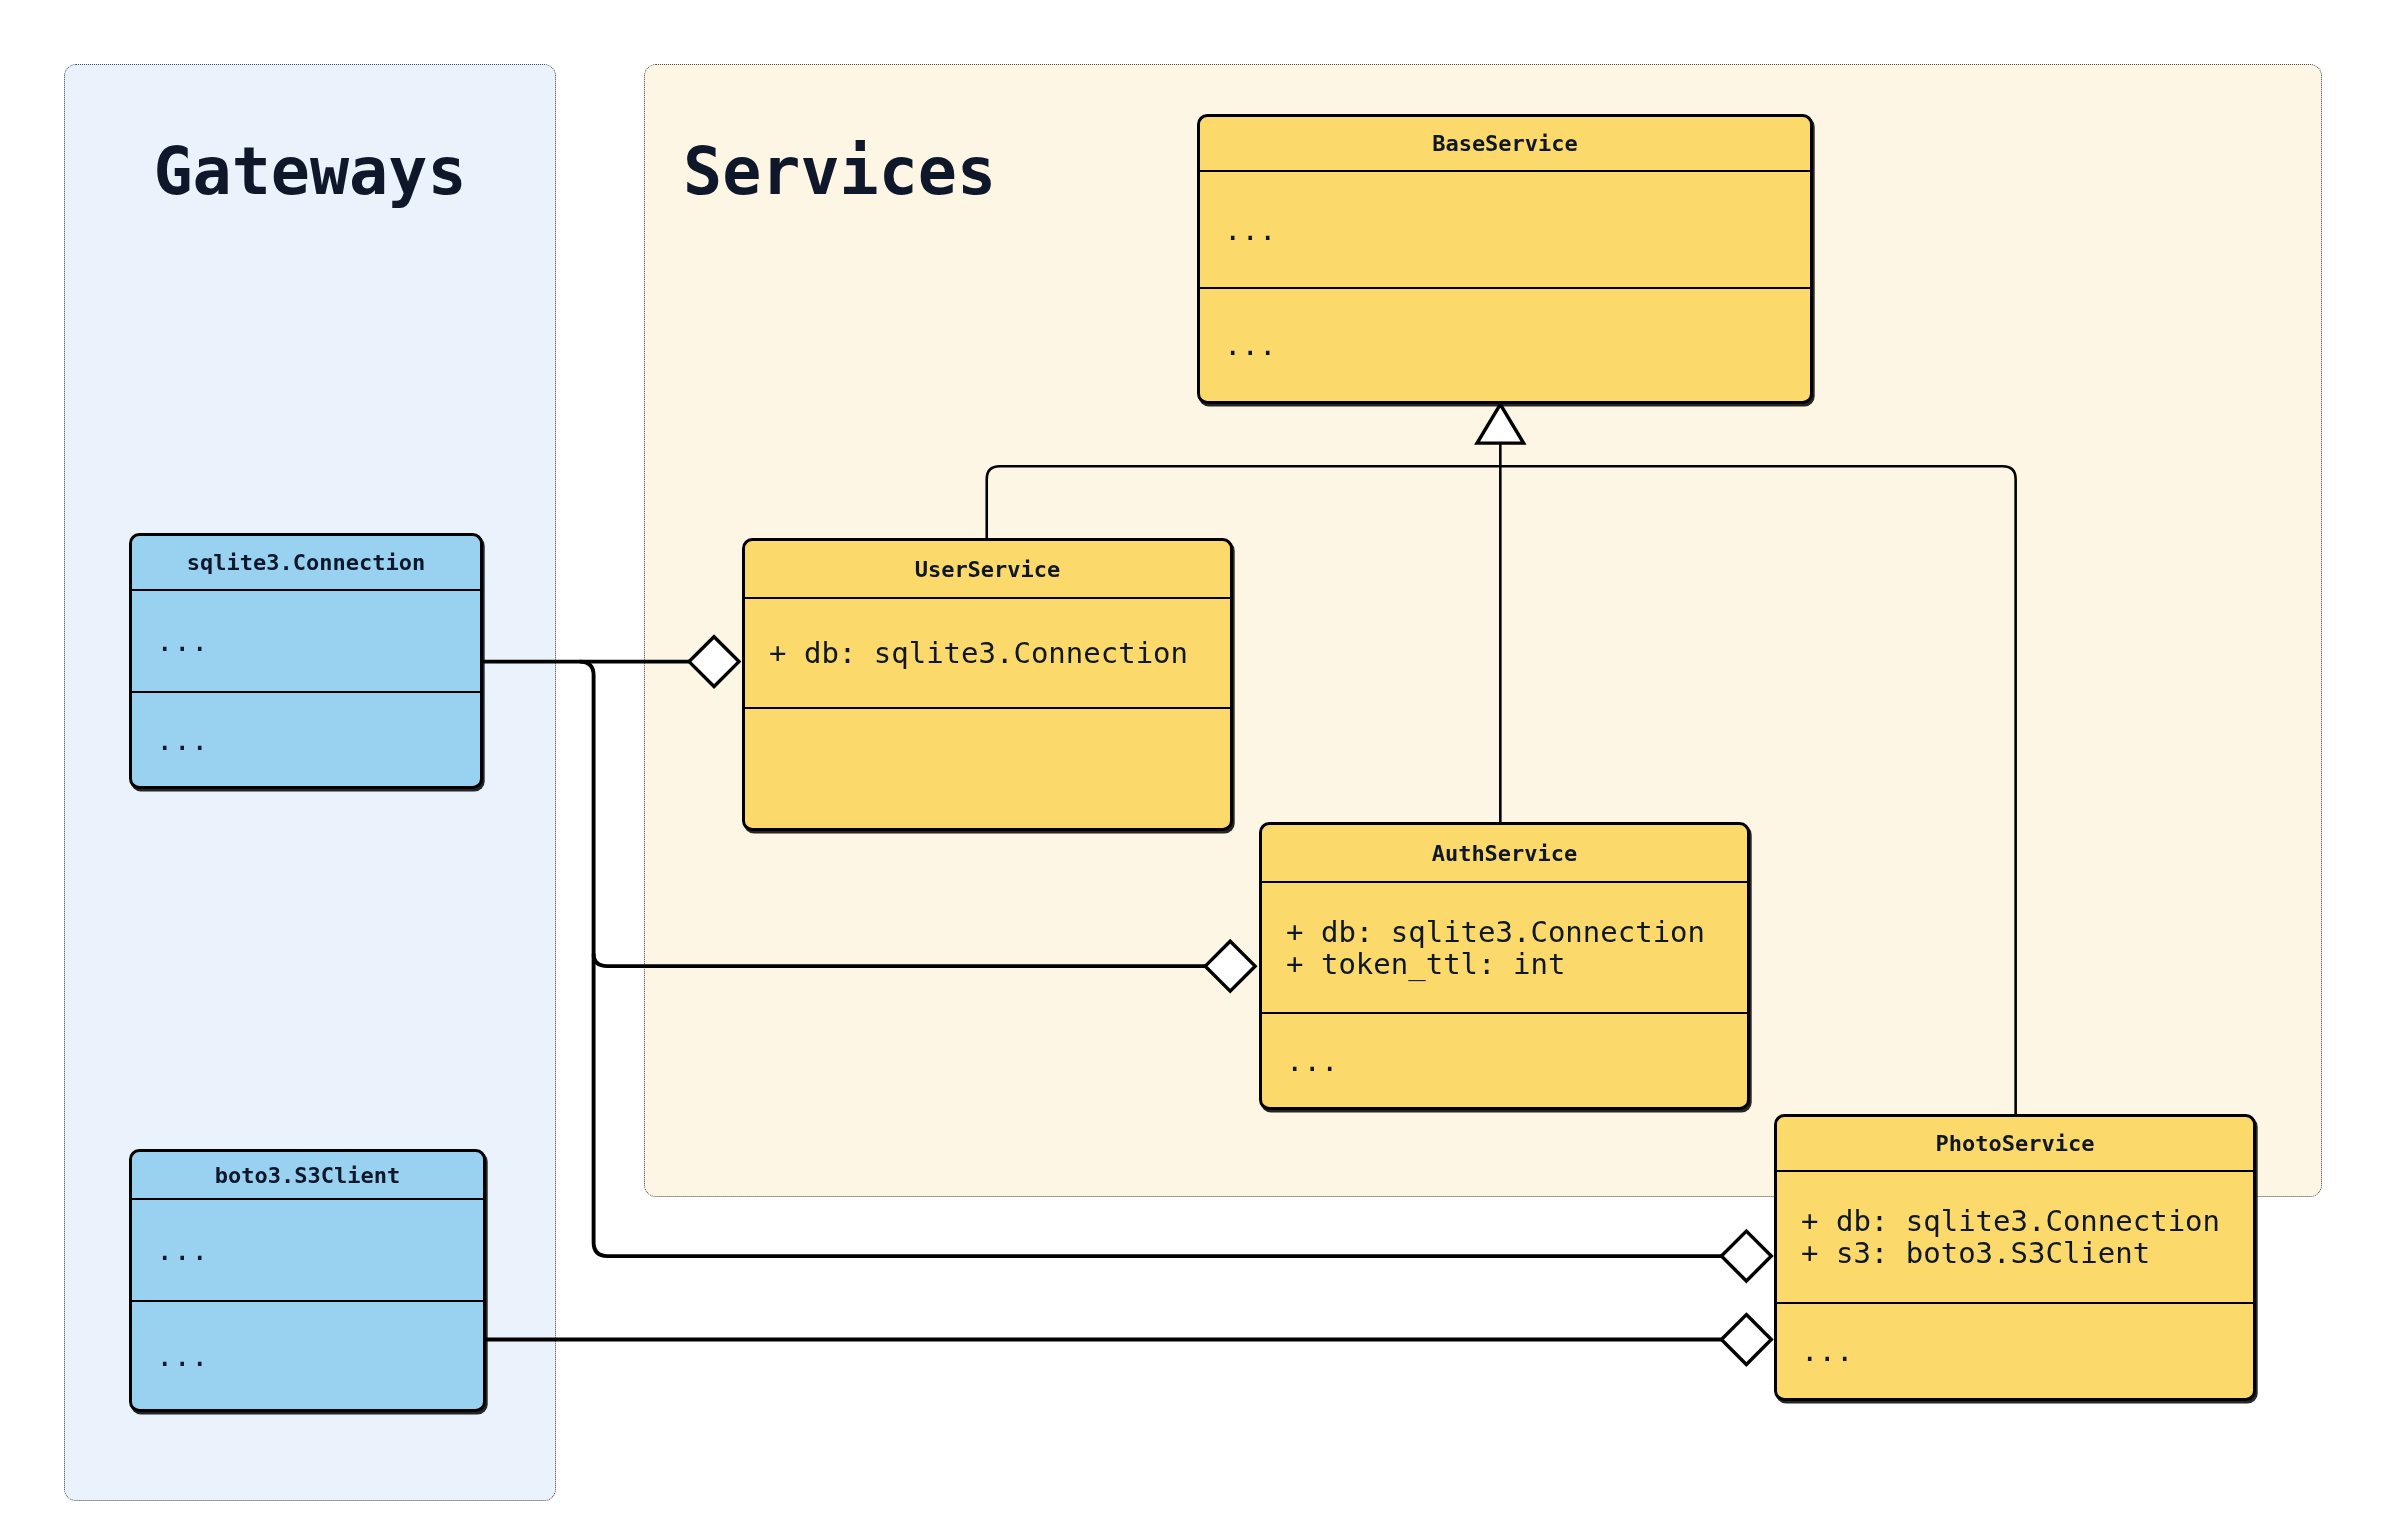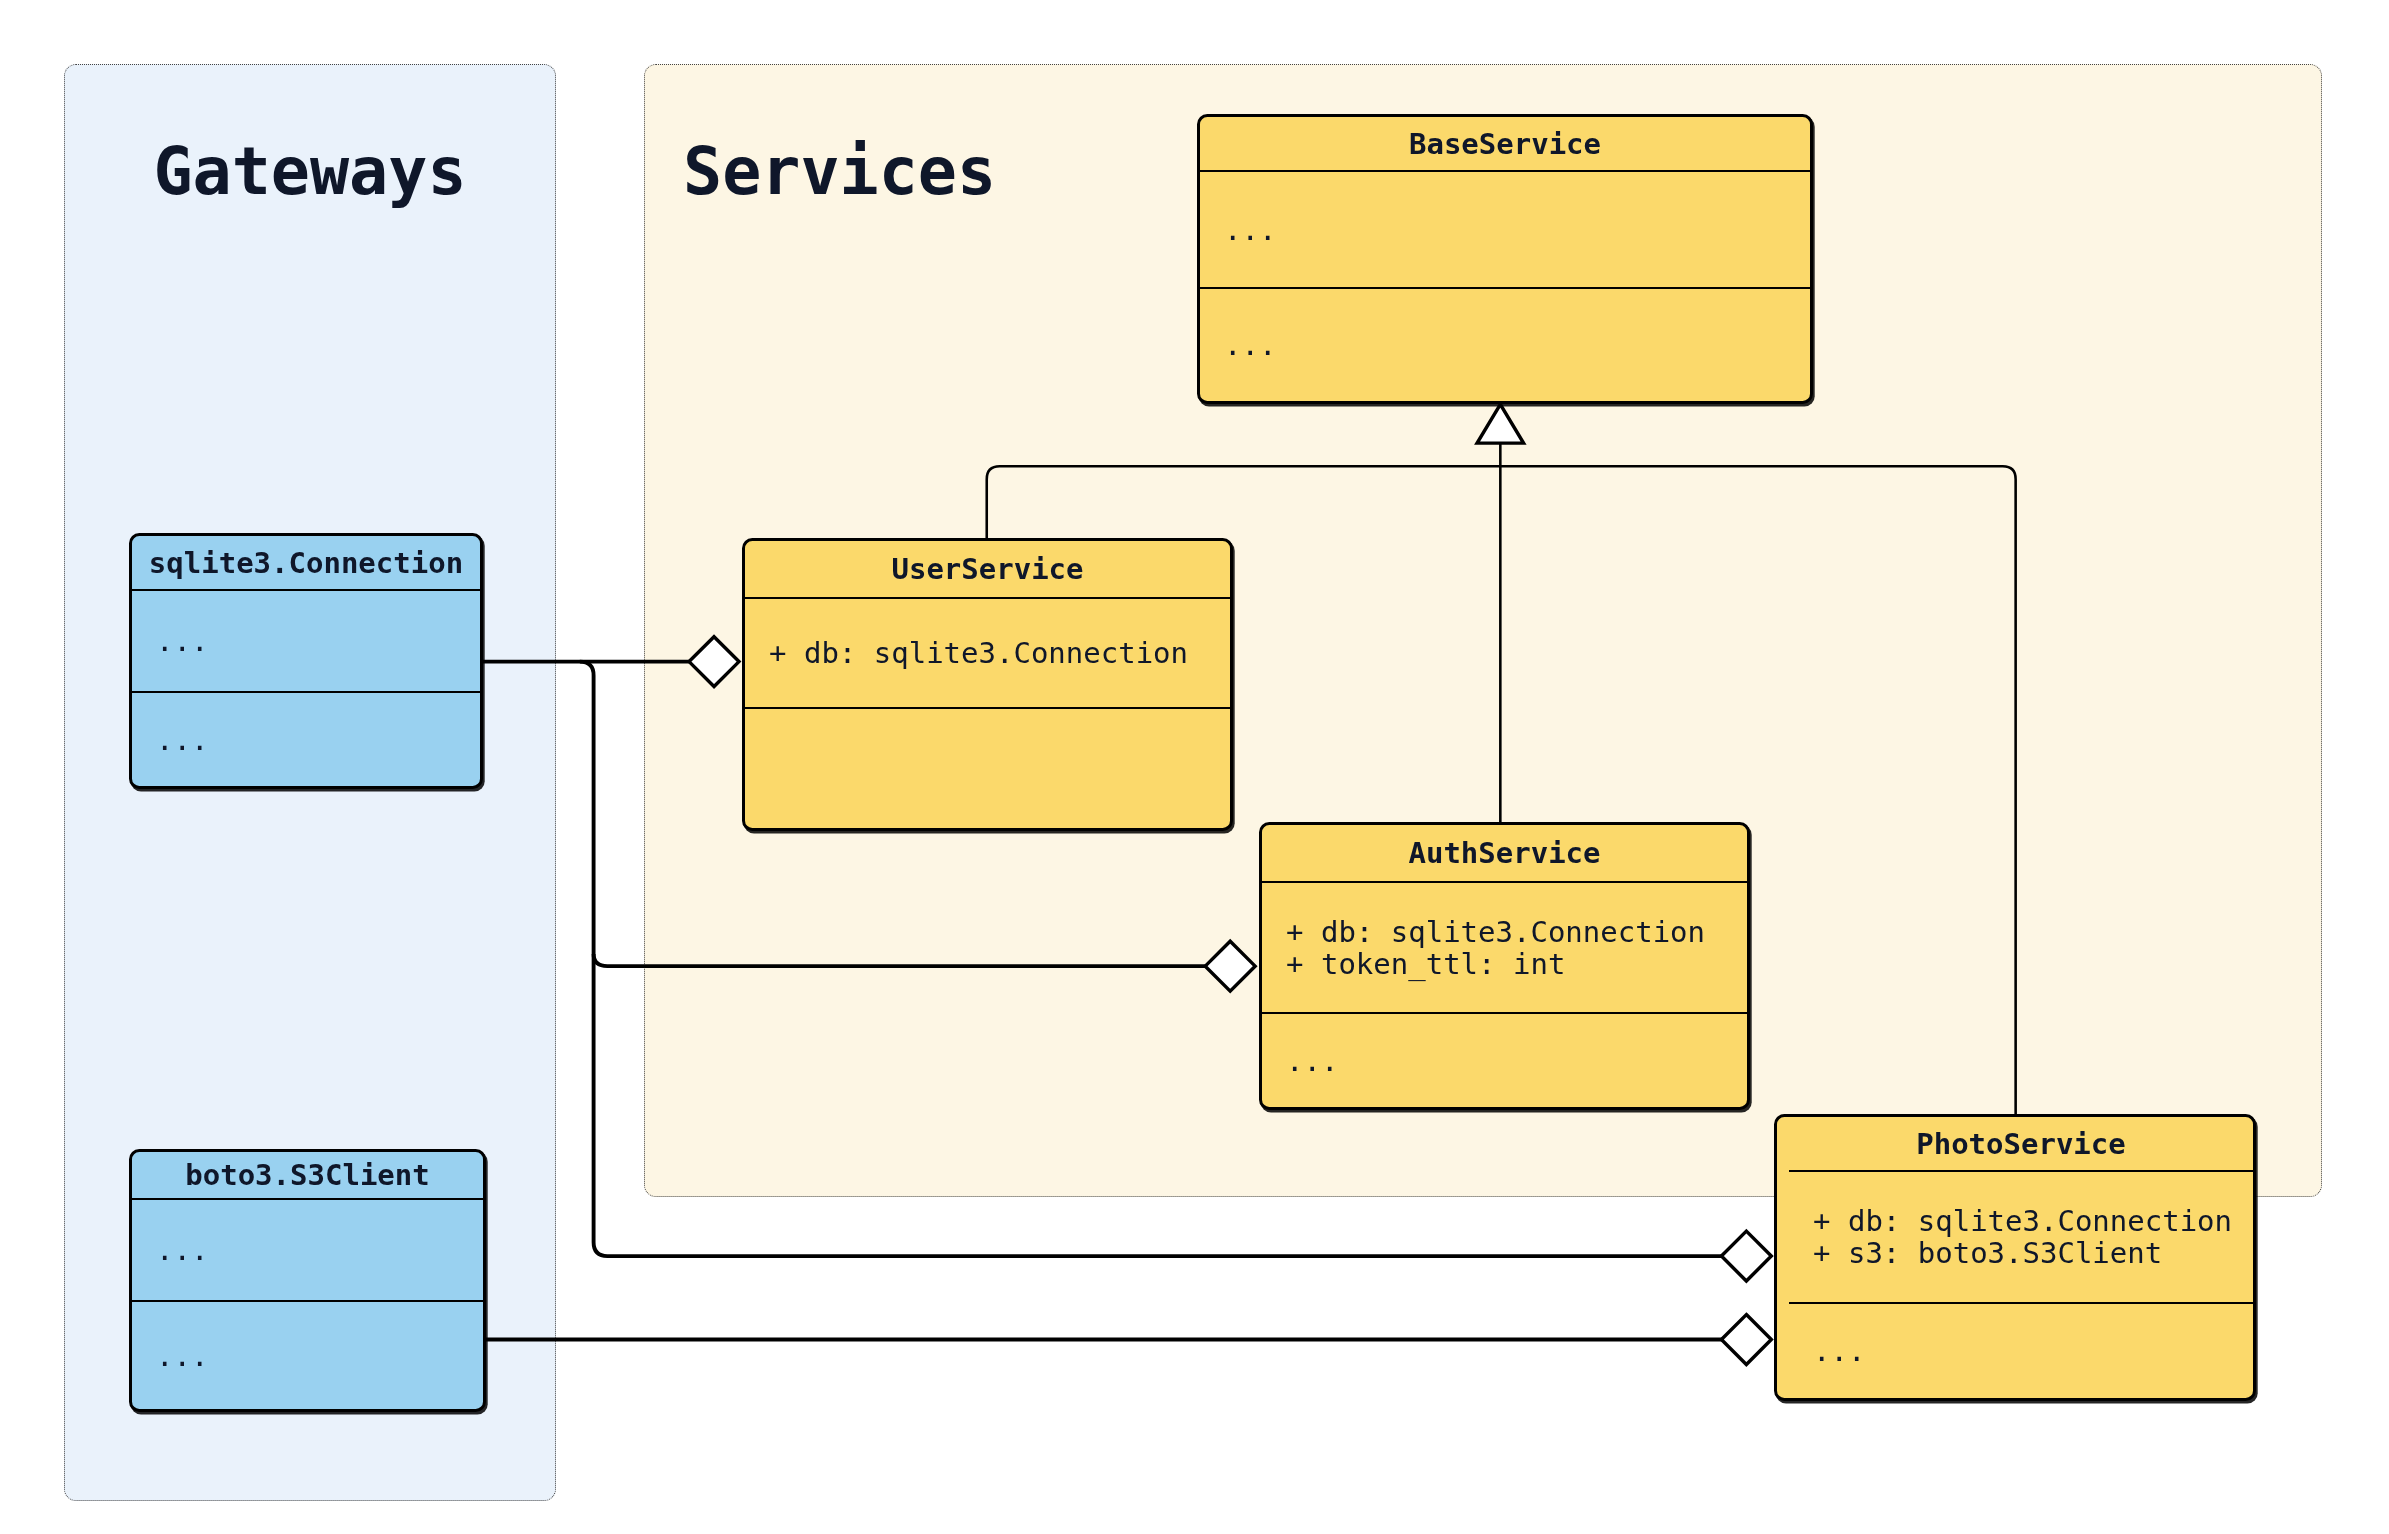--- a/index.html
+++ b/index.html
@@ -54,21 +54,21 @@
     z-index:3;
     display:flex;
     flex-direction:column;
     box-shadow:1.7px 2.6px 0 0 rgba(0,0,0,0.85);
     overflow:hidden;
   }
   .class-box.service{background:var(--service-fill);}
   .class-box.gateway{background:var(--gateway-fill);}
   .class-title{
     display:flex;align-items:center;justify-content:center;
-    font-weight:bold;font-size:29px;
+    font-weight:bold;font-size:22px;
     flex:0 0 auto;
     box-sizing:border-box;
   }
   .class-section{
     border-top:2.6px solid var(--stroke);
     box-sizing:border-box;
     display:flex;flex-direction:column;justify-content:center;
     padding-left:24px;
     font-size:29px;
     line-height:32px;
@@ -83,21 +83,21 @@
   #box-base   .attrs{height:117px;}
 
   #box-user  {left:742px; top:538px; width:491px;height:293px;}
   #box-user   .class-title{height:56px;}
   #box-user   .attrs{height:110px;}
 
   #box-auth  {left:1259px;top:822px; width:491px;height:288px;}
   #box-auth   .class-title{height:56px;border-radius:23px;}
   #box-auth   .attrs{height:131px;}
 
-  #box-photo {left:1774px;top:1114px;width:482px;height:287px;padding-left:12px;}
+  #box-photo {left:1774px;top:1114px;width:482px;height:287px;}
   #box-photo  .class-title{height:53px;}
   #box-photo  .attrs{height:132px;}
 
   #box-sqlite{left:129px; top:533px; width:354px;height:256px;}
   #box-sqlite .class-title{height:53px;}
   #box-sqlite .attrs{height:102px;}
 
   #box-boto  {left:129px; top:1149px;width:357px;height:263px;}
   #box-boto   .class-title{height:46px;}
   #box-boto   .attrs{height:102px;}

